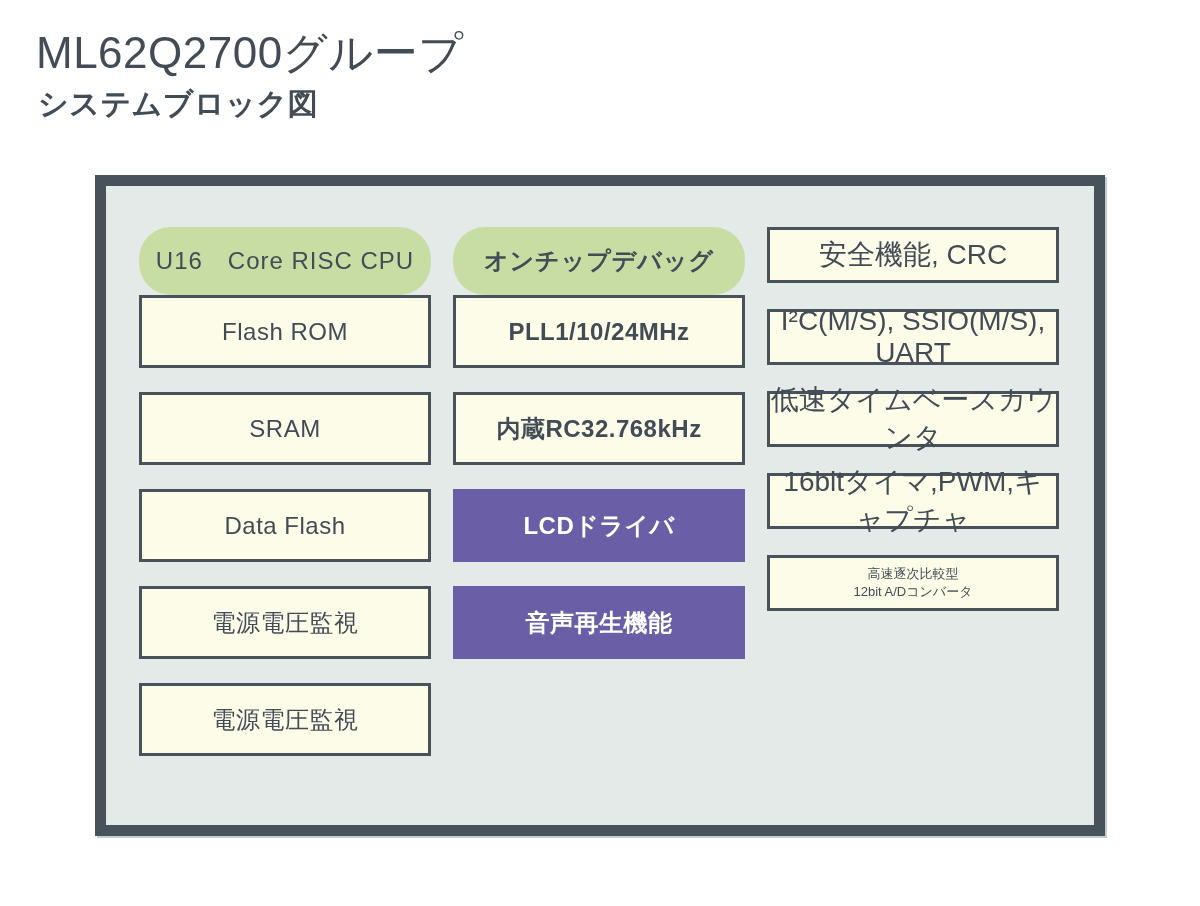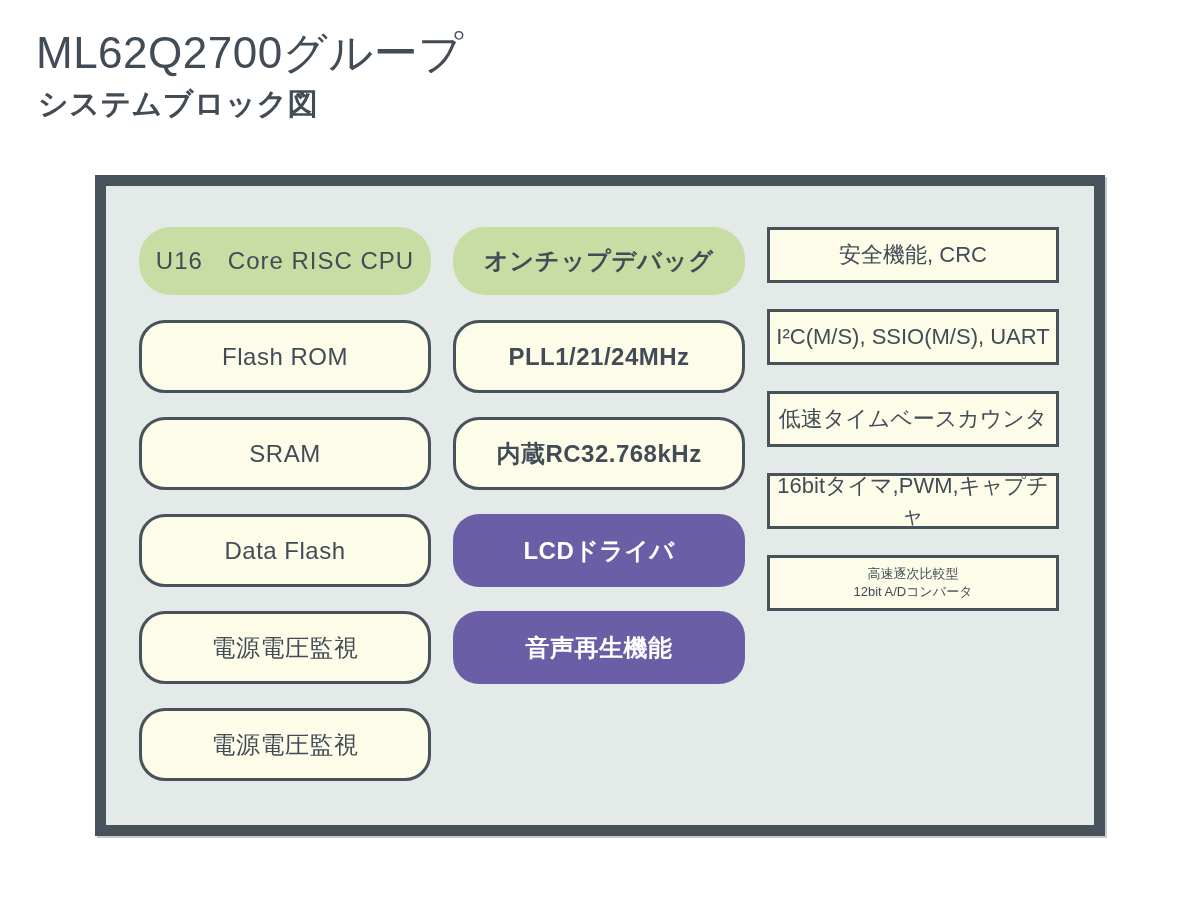--- a/index.html
+++ b/index.html
@@ -53,37 +53,37 @@
   .col-2{left:347px;font-weight:bold;}
   .col-3{left:661px;}
   .hdr{
     height:68px;flex:0 0 68px;
     background:var(--green);
     display:flex;align-items:center;justify-content:center;
     font-size:24px;letter-spacing:1px;
     color:var(--text);
     white-space:nowrap;
   }
-  .col-1 .hdr,.col-2 .hdr{margin-bottom:25px;border-radius:32px;}
+  .col-1 .hdr,.col-2 .hdr{border-radius:32px;}
   .col-3 .hdr{margin-bottom:15px;}
   .blocks{display:flex;flex-direction:column;}
   .col-1 .blocks,.col-2 .blocks{gap:24px;}
   .col-3 .blocks{gap:26px;}
   .block{
     background:var(--cream);
     border:3px solid var(--slate);
     display:flex;align-items:center;justify-content:center;
     text-align:center;
     color:var(--text);
     font-size:24px;
     letter-spacing:0.5px;
     white-space:pre-line;
   }
-  .col-1 .block,.col-2 .block{height:73px;flex:0 0 73px;border-radius:26px;}
-  .col-3 .block{height:56px;flex:0 0 56px;font-size:22px;letter-spacing:0;}
+  .col-1 .block,.col-2 .block{height:73px;flex:0 0 73px;}
+  .col-3 .block{height:56px;flex:0 0 56px;font-size:28px;letter-spacing:0;}
   .block.purple{
     background:var(--purple);
     border:none;
     color:var(--white);
   }
   .block.small{
     font-size:13px;
     line-height:1.35;
   }
 </style>
@@ -104,21 +104,21 @@
         <div class="block">SRAM</div>
         <div class="block">Data Flash</div>
         <div class="block">電源電圧監視</div>
         <div class="block">電源電圧監視</div>
       </div>
     </div>
 
     <div class="col col-2">
       <div class="hdr">オンチップデバッグ</div>
       <div class="blocks">
-        <div class="block">PLL1/21/24MHz</div>
+        <div class="block">PLL1/10/24MHz</div>
         <div class="block">内蔵RC32.768kHz</div>
         <div class="block purple">LCDドライバ</div>
         <div class="block purple">音声再生機能</div>
       </div>
     </div>
 
     <div class="col col-3">
       <div class="blocks">
         <div class="block">安全機能, CRC</div>
         <div class="block">I²C(M/S), SSIO(M/S), UART</div>

